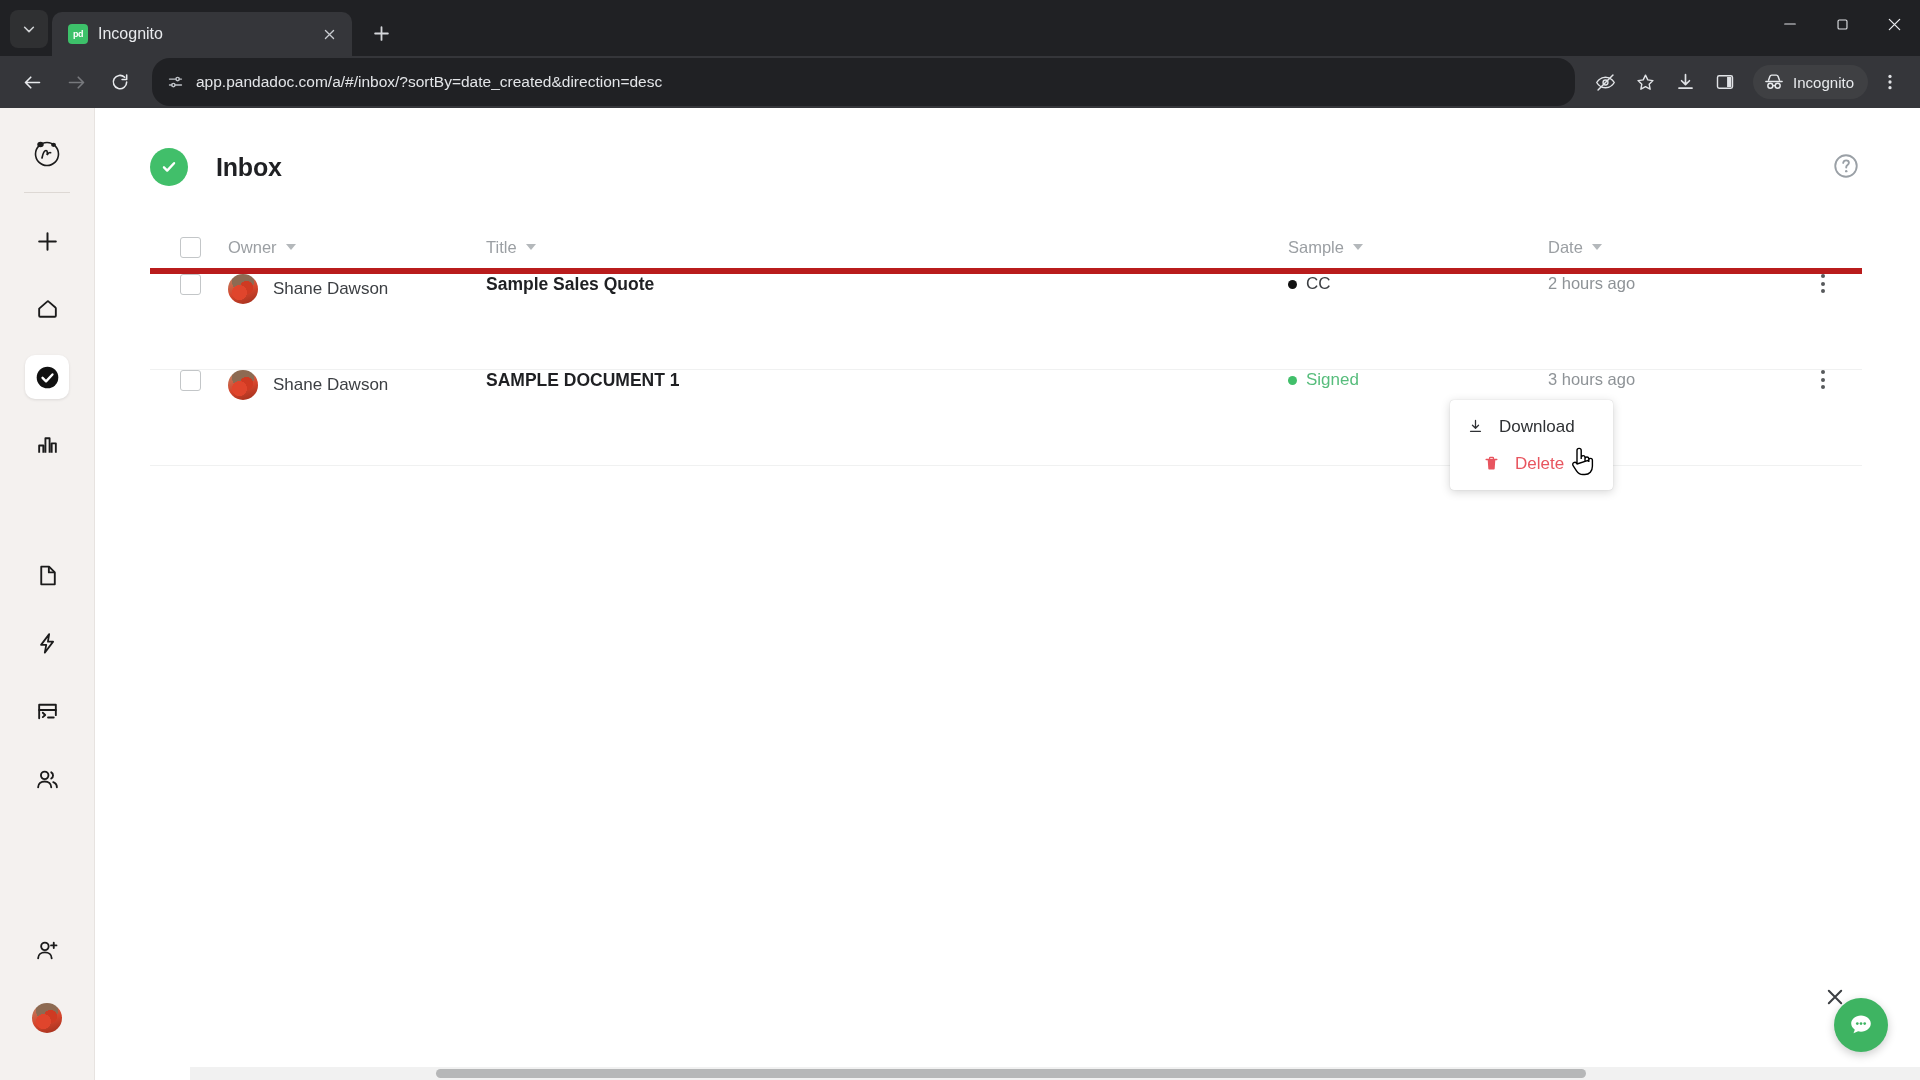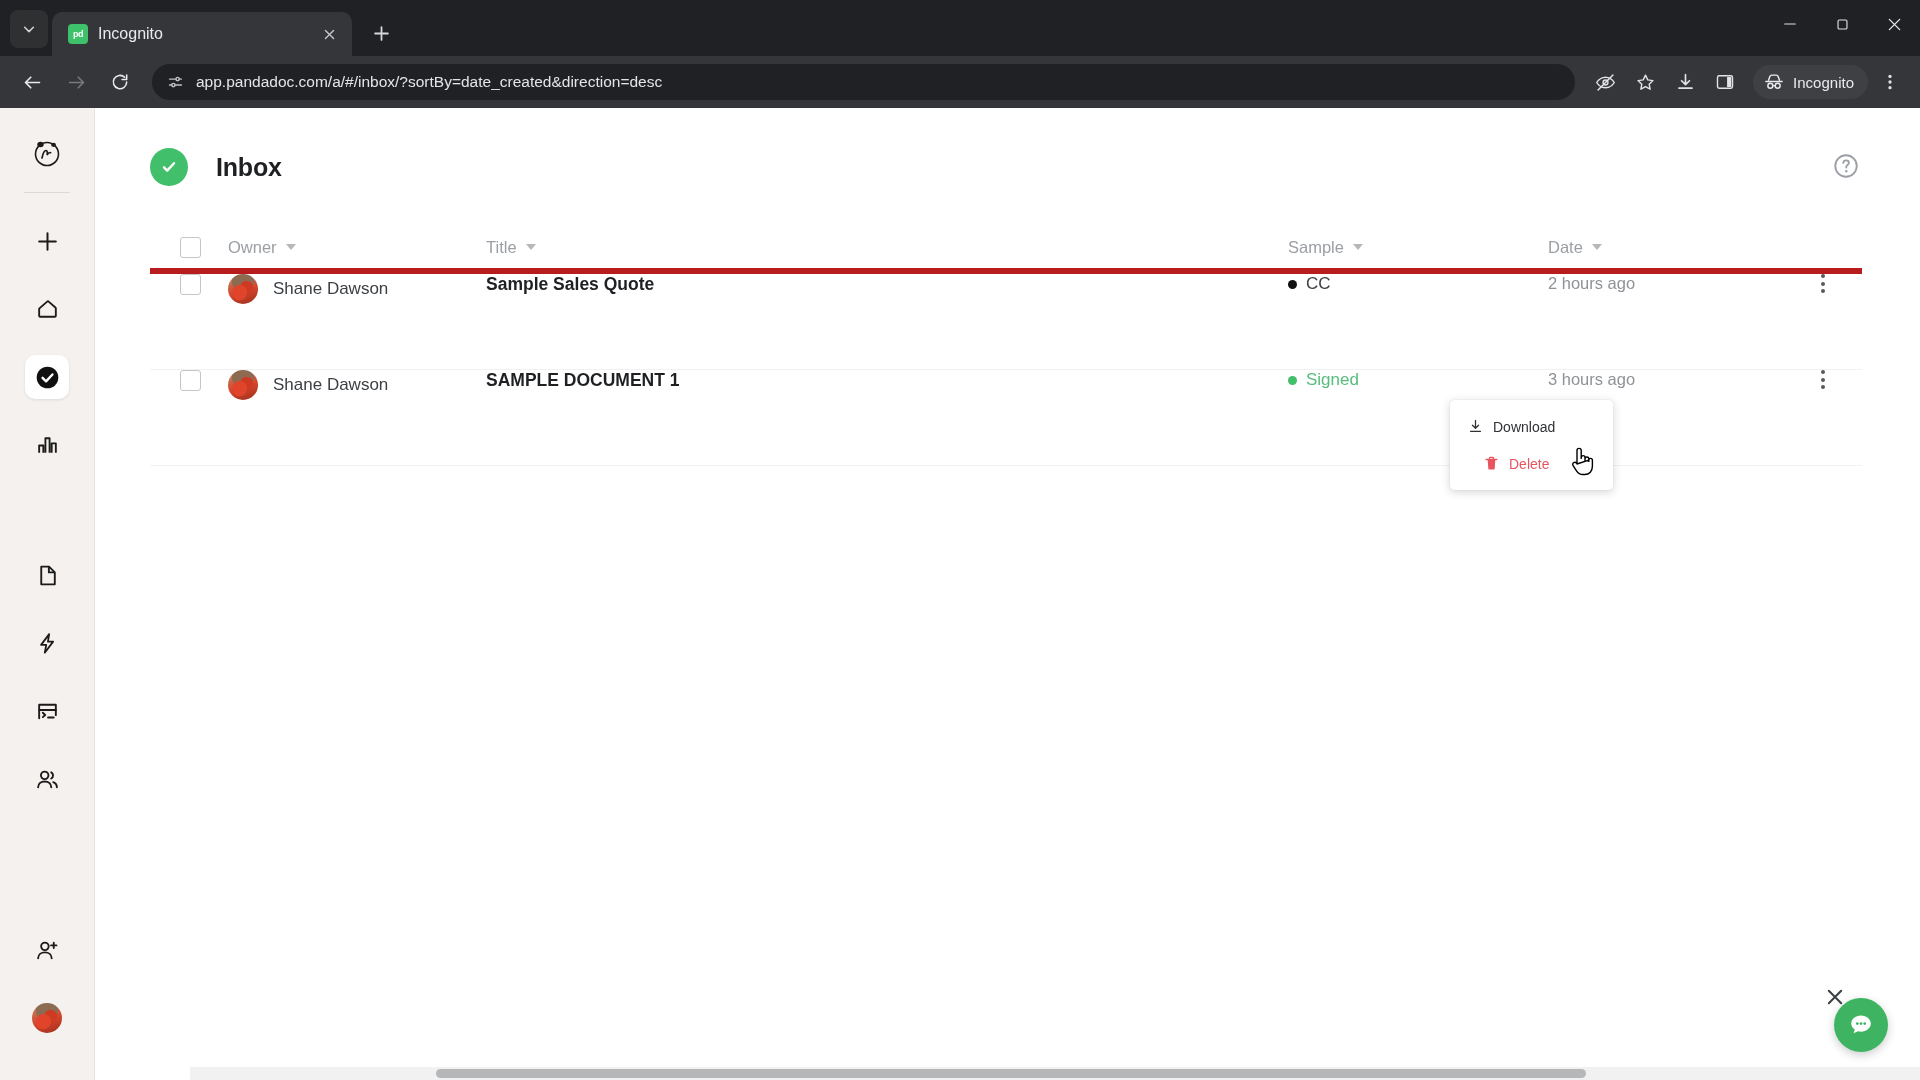--- a/index.html
+++ b/index.html
@@ -43,21 +43,21 @@
   .win-btn { width: 52px; height: 48px; display: flex; align-items: center; justify-content: center; color: #e0e2e5; }
   .win-btn.close-x { color: #e8eaed; }
 
   .toolbar {
     height: 52px; background: #35363a; display: flex; align-items: center;
     padding: 0 12px; gap: 4px;
   }
   .nav-btn { width: 40px; height: 40px; display: flex; align-items: center; justify-content: center; color: #e8eaed; border-radius: 50%; }
   .nav-btn.disabled { color: #77797d; }
   .omnibox {
-    flex: 1; height: 36px; background: #202124; border-radius: 18px; margin: 0 8px;
+    flex: 1; height: 48px; background: #202124; border-radius: 18px; margin: 0 8px;
     display: flex; align-items: center; padding: 0 12px; gap: 10px; min-width: 0;
   }
   .omni-icon { width: 22px; height: 22px; display: flex; align-items: center; justify-content: center; color: #bdc1c6; flex-shrink: 0; }
   .omni-url { color: #e3e5e8; font-size: 15.5px; white-space: nowrap; overflow: hidden; text-overflow: ellipsis; }
   .tb-icon { width: 36px; height: 36px; display: flex; align-items: center; justify-content: center; color: #e1e3e6; border-radius: 50%; flex-shrink: 0; }
   .incognito-pill {
     height: 34px; background: #3f4043; border-radius: 17px; display: flex; align-items: center;
     gap: 8px; padding: 0 14px 0 10px; margin-left: 6px; color: #e8eaed; font-size: 15px; flex-shrink: 0;
   }
 
@@ -126,21 +126,21 @@
   .kebab { display: flex; flex-direction: column; gap: 3.5px; align-items: center; }
   .kebab i { width: 4px; height: 4px; border-radius: 50%; background: #57595c; display: block; }
 
   
   .ctx-menu {
     position: absolute; left: 1355px; top: 292px; width: 163px;
     background: #ffffff; border-radius: 4px;
     box-shadow: 0 2px 10px rgba(0,0,0,0.17), 0 0 1px rgba(0,0,0,0.22);
     padding: 8px 0;
   }
-  .ctx-item { display: flex; align-items: center; gap: 8px; height: 37px; padding: 0 0 0 16px; font-size: 14px; }
+  .ctx-item { display: flex; align-items: center; gap: 14px; height: 37px; padding: 0 0 0 16px; font-size: 17px; }
   .ctx-item.download { color: #2f3134; }
   .ctx-item.delete { color: #e8555f; padding-left: 32px; }
   .ctx-icon { width: 19px; display: flex; align-items: center; justify-content: center; flex-shrink: 0; }
 
   .cursor-hand { position: absolute; left: 1472px; top: 337px; pointer-events: none; }
 
   
   .chat-fab {
     position: absolute; right: 32px; bottom: 28px; width: 54px; height: 54px;
     border-radius: 50%; background: #3eb462; display: flex; align-items: center; justify-content: center;

